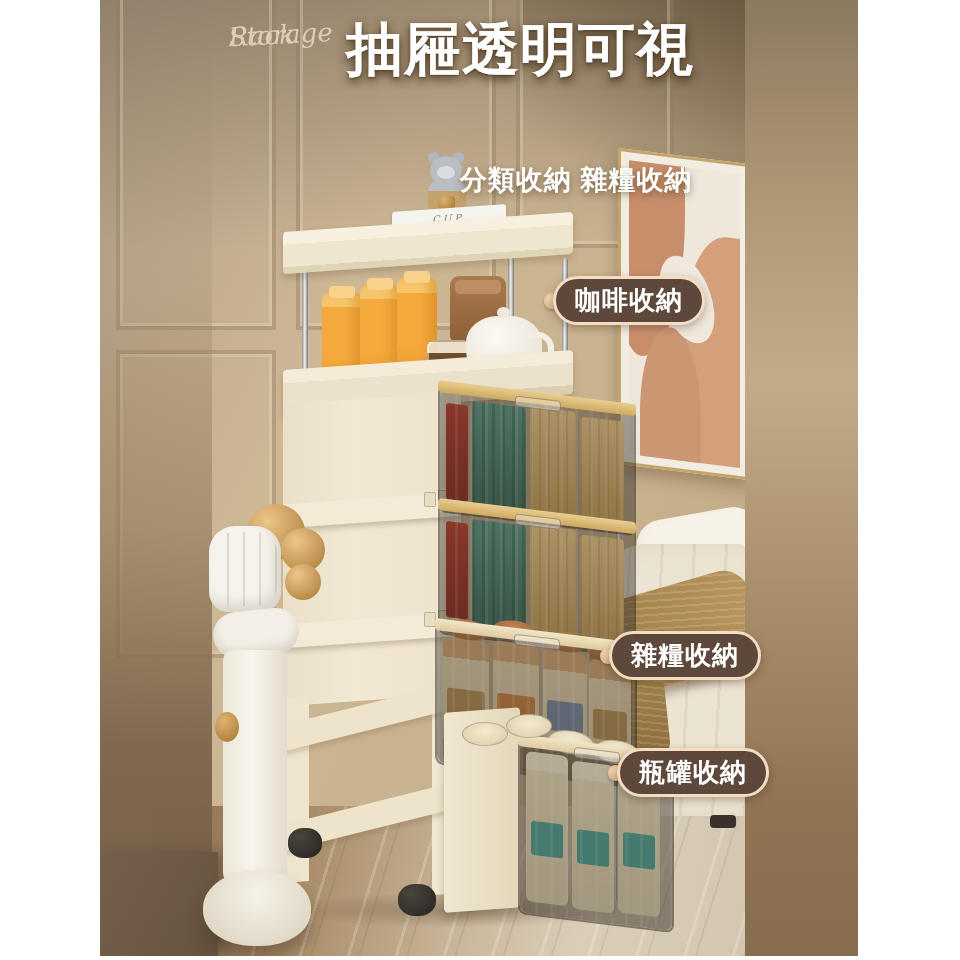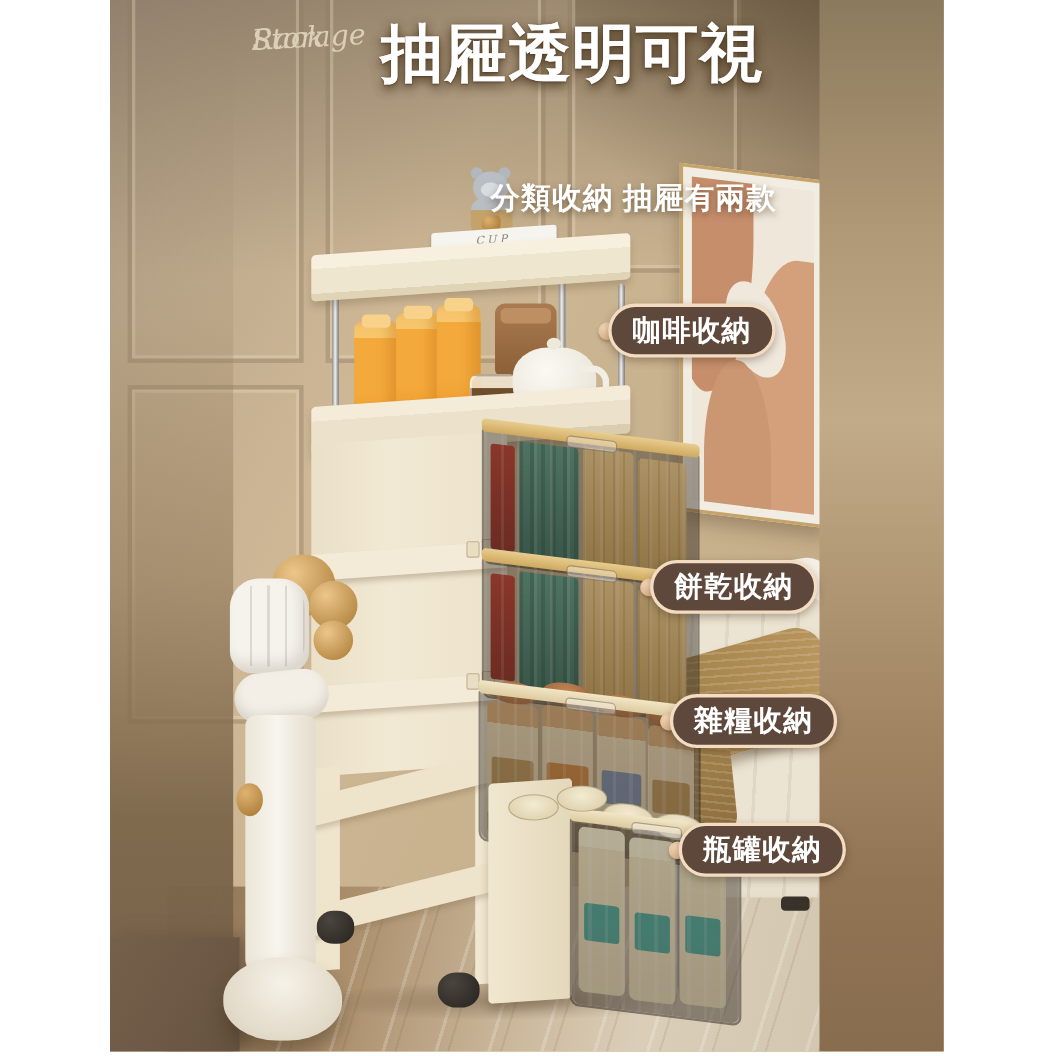--- a/index.html
+++ b/index.html
@@ -335,30 +335,26 @@
     <div class="right-strip"></div>
 
     <div class="watermark">
       <div>Storage</div>
       <div>Rack</div>
     </div>
     <div class="headline">
       <div>抽屜透明可視</div>
       <div>抽屜透明可視</div>
     </div>
-    <div class="subtitle">分類收納 抽屜有兩款</div>
+    <div class="subtitle">分類收納 雜糧收納</div>
 
     <div class="pill pill-coffee">
       <span class="pill-dot"></span>
       <span class="pill-body">咖啡收納</span>
     </div>
-    <div class="pill pill-cookie">
-      <span class="pill-dot"></span>
-      <span class="pill-body">餅乾收納</span>
-    </div>
     <div class="pill pill-grain">
       <span class="pill-dot"></span>
       <span class="pill-body">雜糧收納</span>
     </div>
     <div class="pill pill-bottle">
       <span class="pill-dot"></span>
       <span class="pill-body">瓶罐收納</span>
     </div>
 
   </div>

